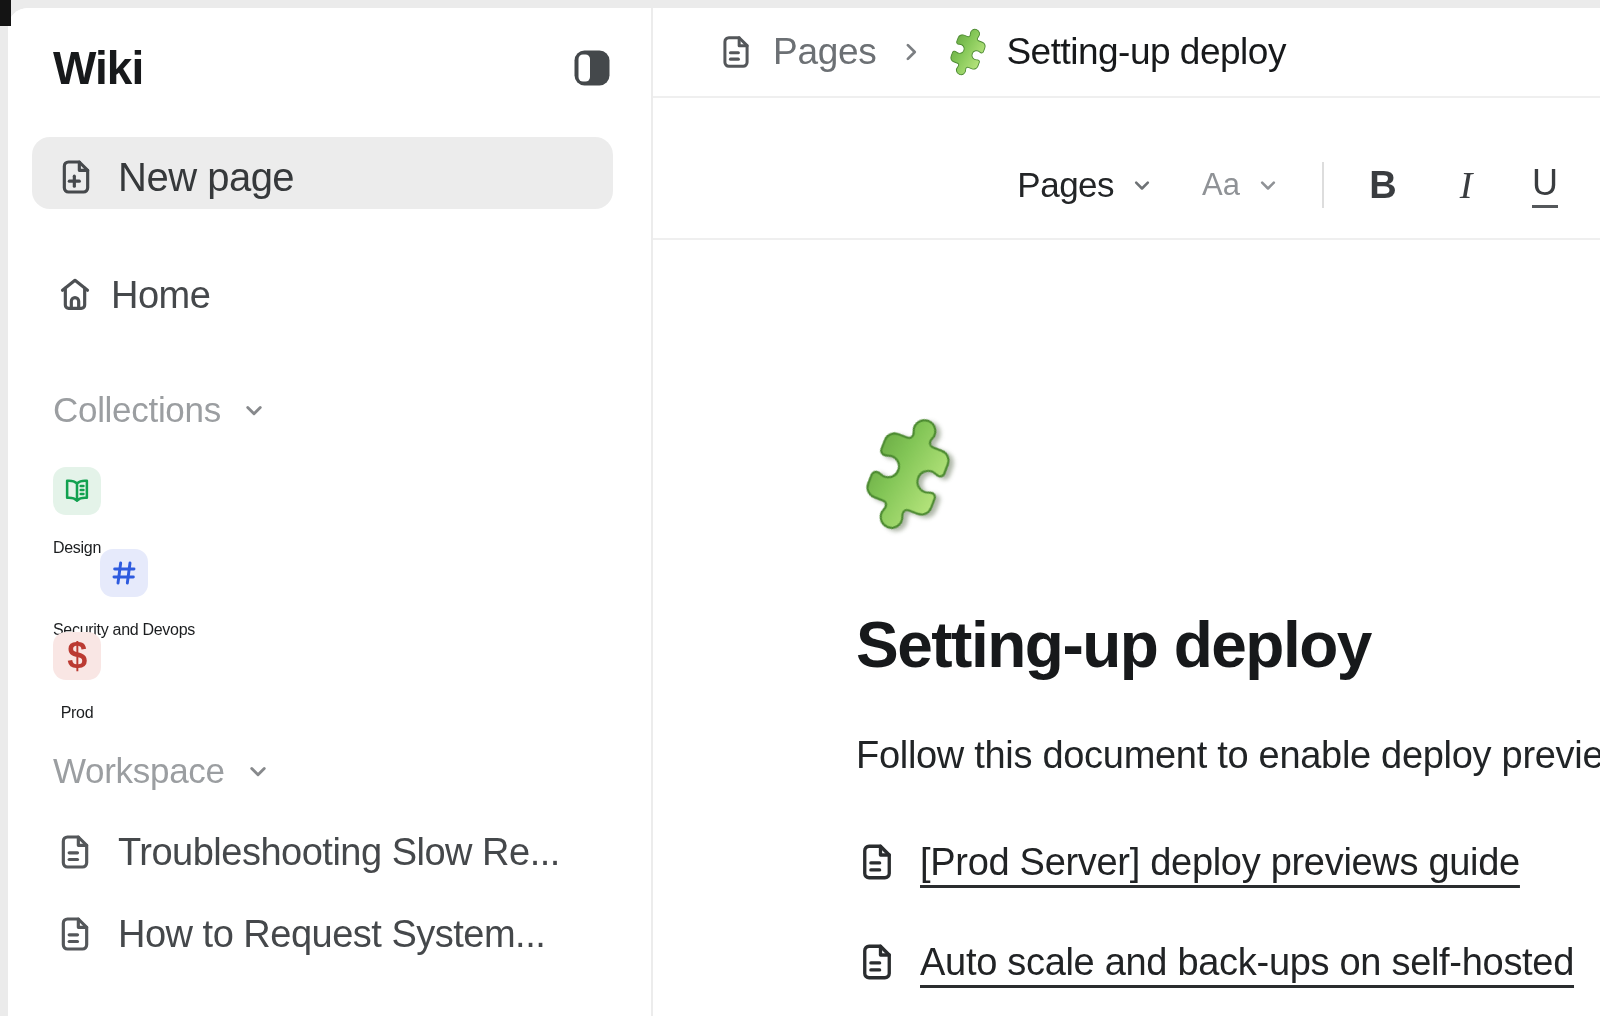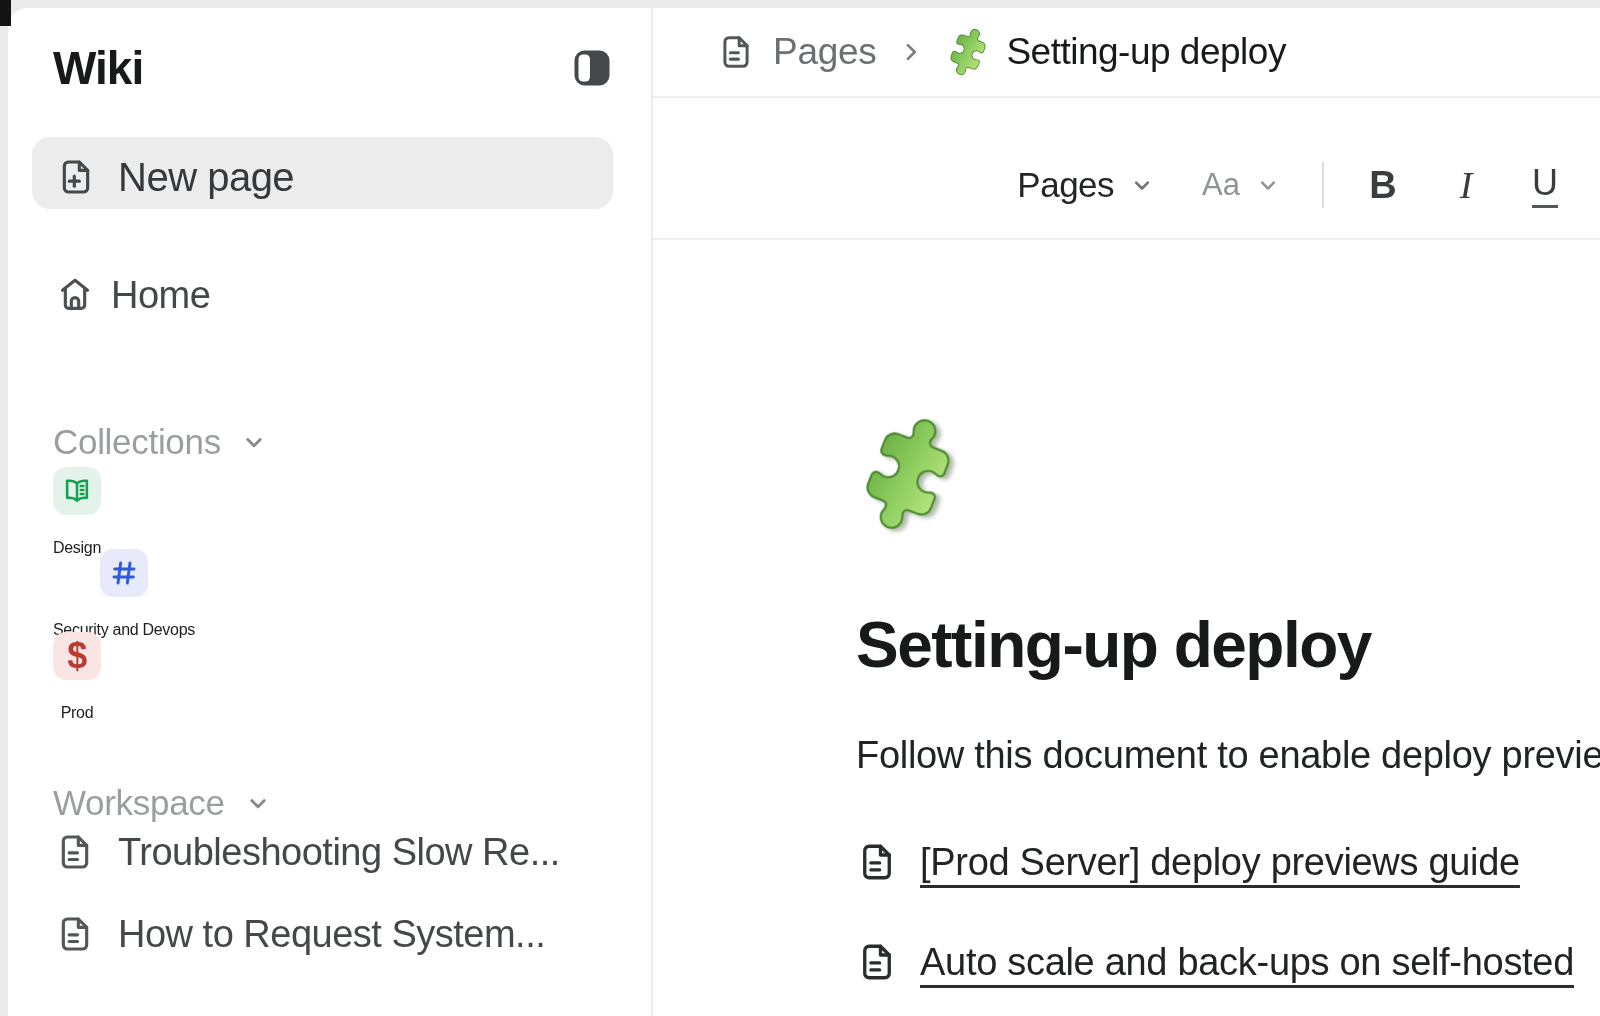--- a/index.html
+++ b/index.html
@@ -41,21 +41,21 @@
     font-family:inherit; letter-spacing:-0.5px;
     font-size:40px; color:#36393b;
   }
   .nav-row {
     position:absolute; left:47px; height:48px;
     display:flex; align-items:center; gap:23px; cursor:pointer;
   }
   .nav-row .label { font-size:38px; letter-spacing:-0.5px; color: var(--text-secondary,#45484b); white-space:nowrap; }
   .section-header {
     position:absolute; left:45px; height:40px;
-    display:flex; align-items:center; gap:18px; cursor:pointer;margin-top:32px;
+    display:flex; align-items:center; gap:18px; cursor:pointer;
   }
   .section-header .label { font-size:35px; font-weight:500; letter-spacing:-0.3px; color: var(--text-muted,#9b9ea1); }
   .coll-row {
     position:absolute; left:45px; height:48px;
     display:flex; align-items:center; gap:24px; cursor:pointer;flex-direction:column;
   }
   .icon-box {
     width:48px; height:48px; border-radius:13px;
     display:flex; align-items:center; justify-content:center; flex:0 0 48px;
   }

